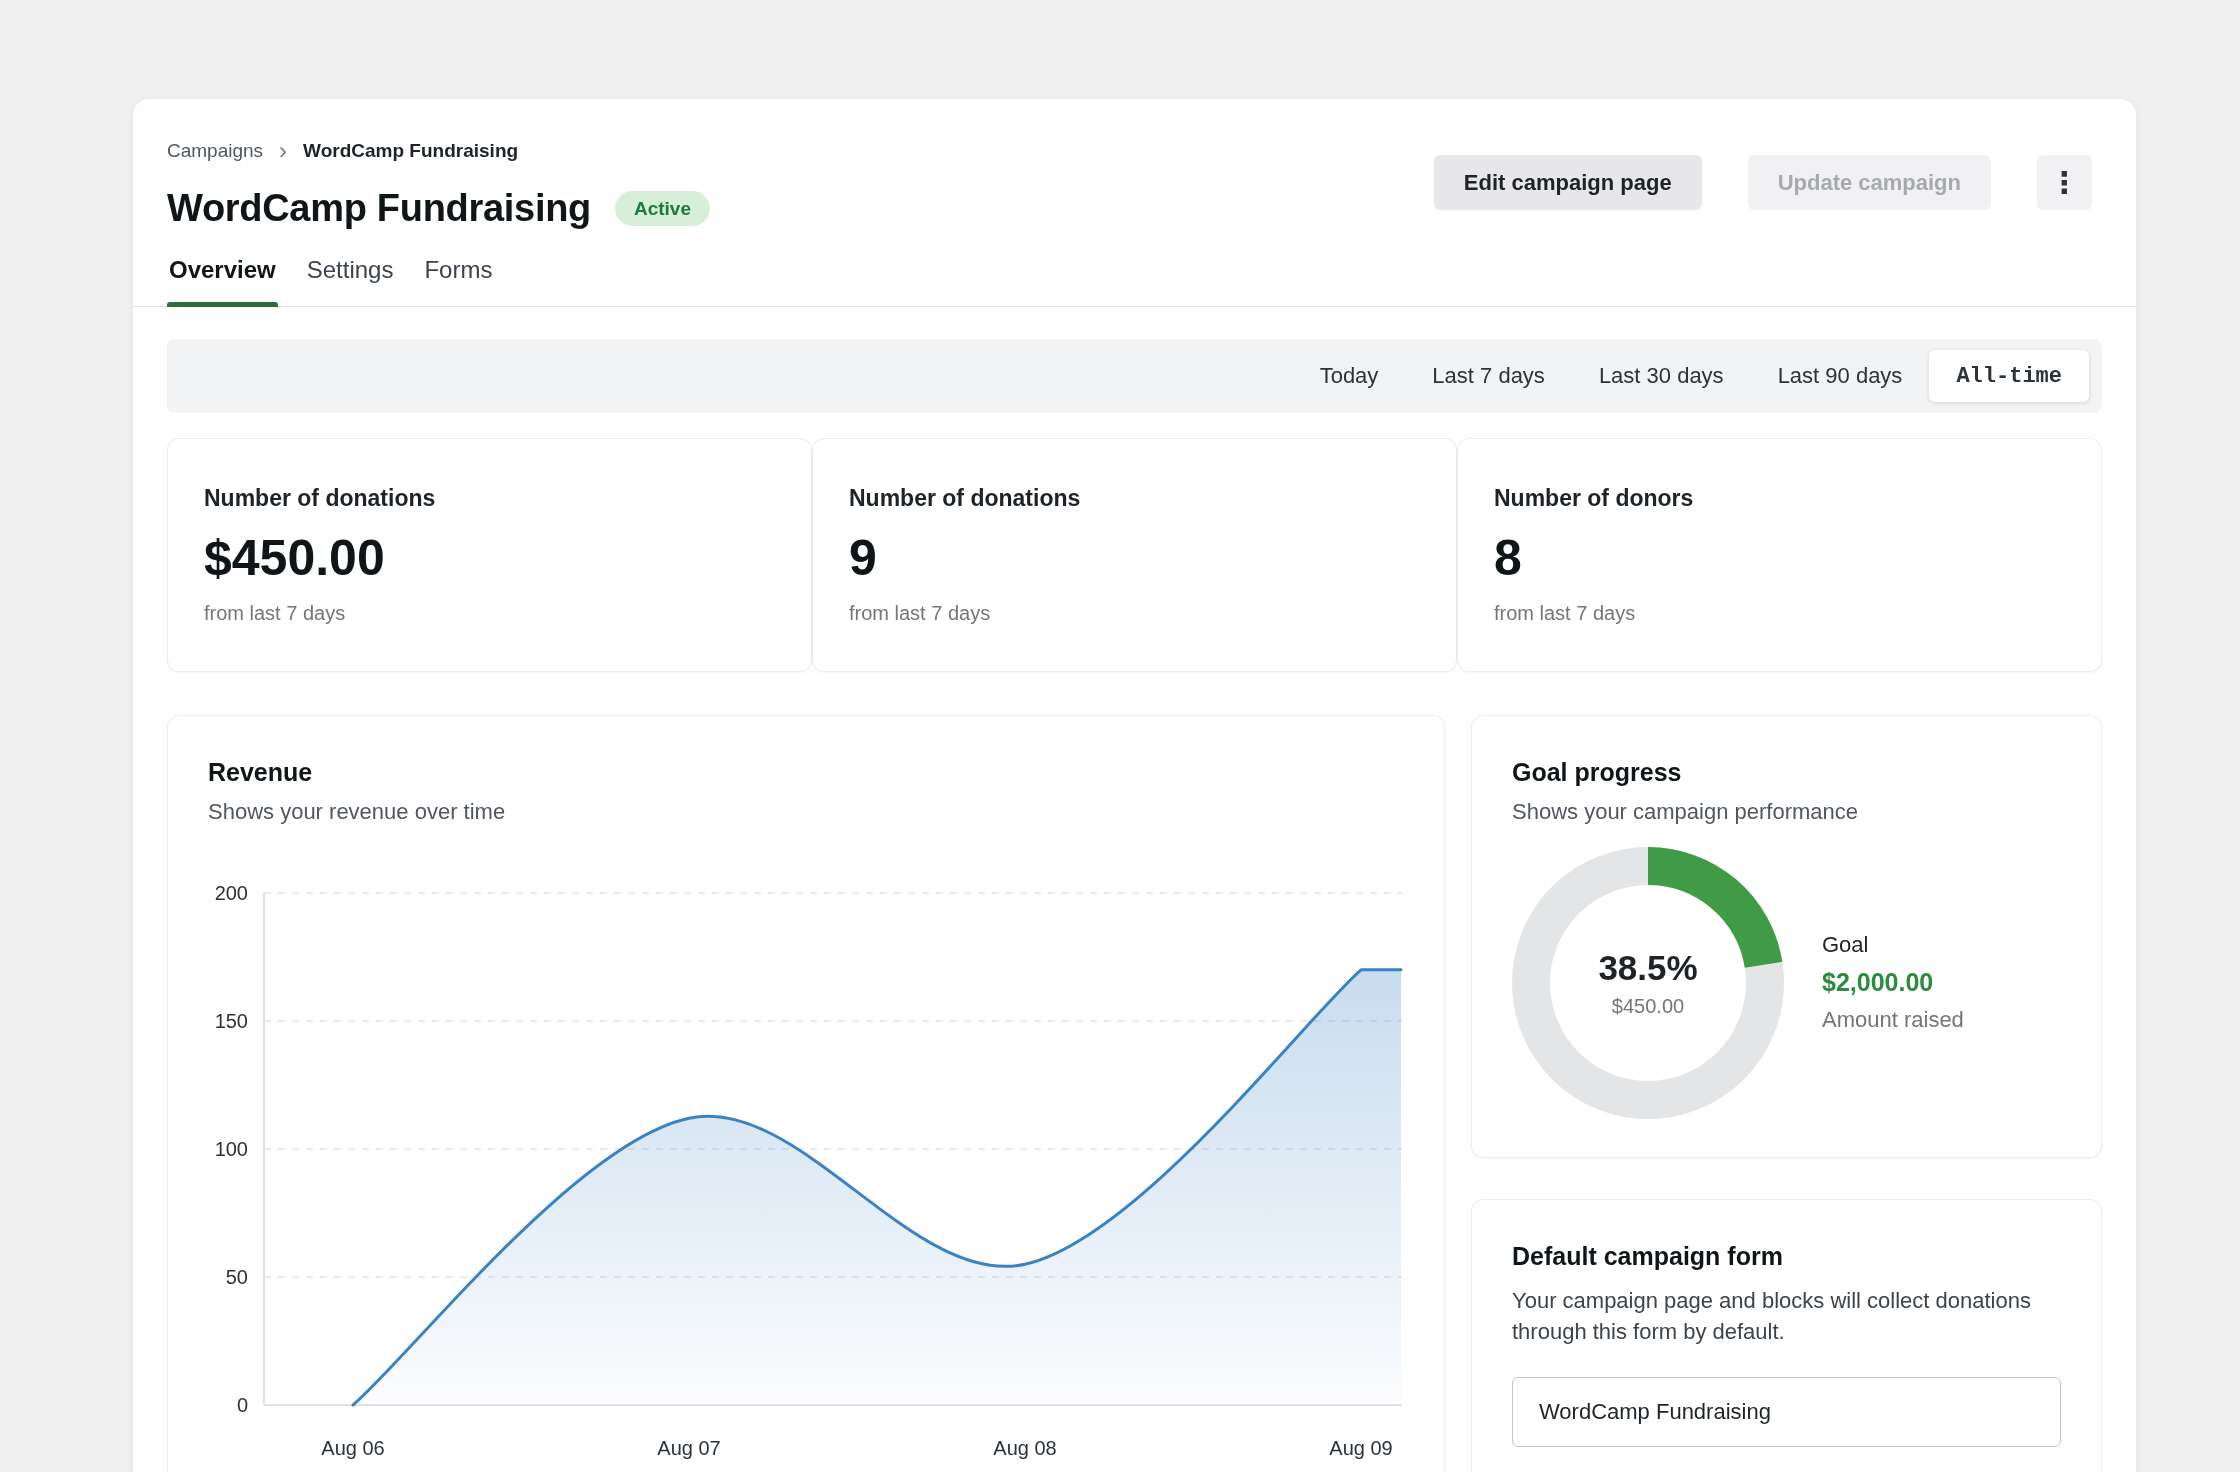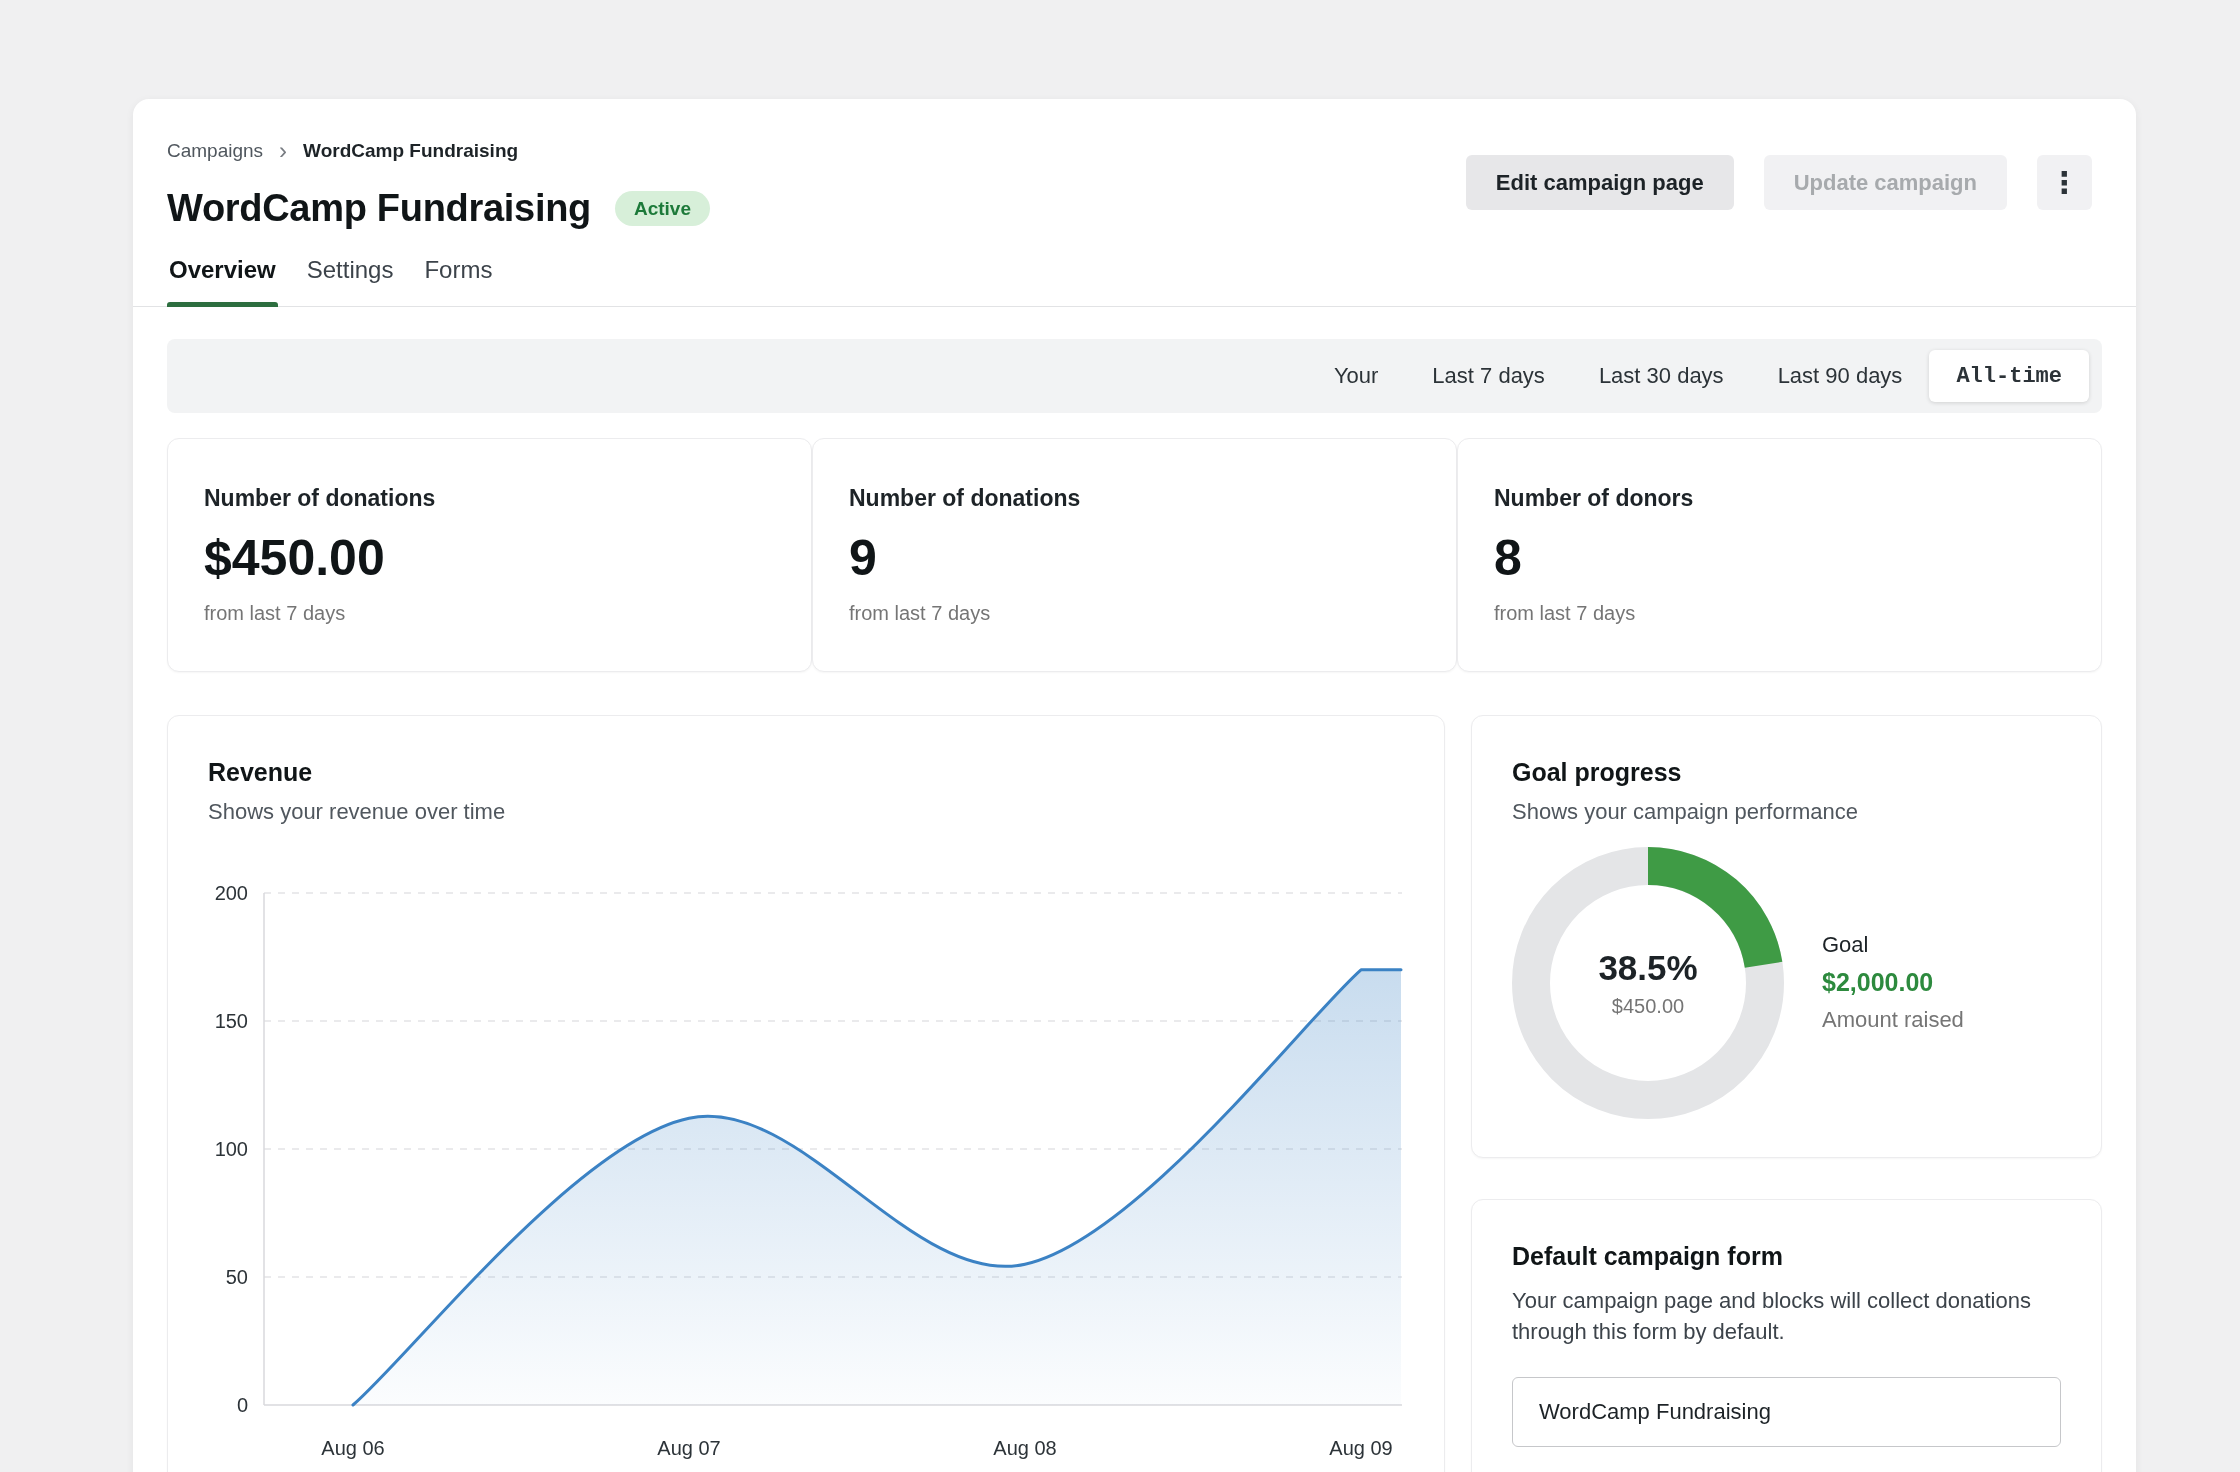--- a/index.html
+++ b/index.html
@@ -28,21 +28,21 @@
   .crumb-current { color: #1d2327; font-weight: 700; }
 
   .title-row { display: flex; align-items: center; gap: 24px; margin-top: 24px; }
   .page-title { margin: 0; font-size: 38px; font-weight: 700; color: #101517; letter-spacing: -0.3px; }
   .badge {
     background: #d7efd9; color: #1d7a3a;
     font-size: 19px; font-weight: 700;
     padding: 8px 19px; border-radius: 999px; line-height: 1;
   }
 
-  .actions { position: absolute; top: 56px; right: 44px; display: flex; align-items: flex-start; gap: 30px; }
+  .actions { position: absolute; top: 56px; right: 44px; display: flex; align-items: flex-start; gap: 46px; }
   .btn {
     height: 55px; border: none; border-radius: 6px;
     font-family: inherit; font-size: 22px; font-weight: 600;
     padding: 0 30px; cursor: pointer; white-space: nowrap;
   }
   .btn-edit { background: #e7e7e9; color: #1d2327; }
   .btn-update { background: #f1f1f3; color: #a7aaad; }
   .btn-kebab {
     width: 55px; padding: 0; background: #f1f1f3; color: #2c3338;
     display: flex; align-items: center; justify-content: center;
@@ -151,21 +151,21 @@
 
     <div class="tabs">
       <button class="tab active">Overview</button>
       <button class="tab">Settings</button>
       <button class="tab">Forms</button>
     </div>
 
     <div class="body">
 
       <div class="filter-bar">
-        <button class="filter-btn">Your</button>
+        <button class="filter-btn">Today</button>
         <button class="filter-btn">Last 7 days</button>
         <button class="filter-btn">Last 30 days</button>
         <button class="filter-btn">Last 90 days</button>
         <button class="filter-btn active">All-time</button>
       </div>
 
       <div class="stats">
         <div class="card stat-card">
           <div class="stat-label">Number of donations</div>
           <div class="stat-value">$450.00</div>

